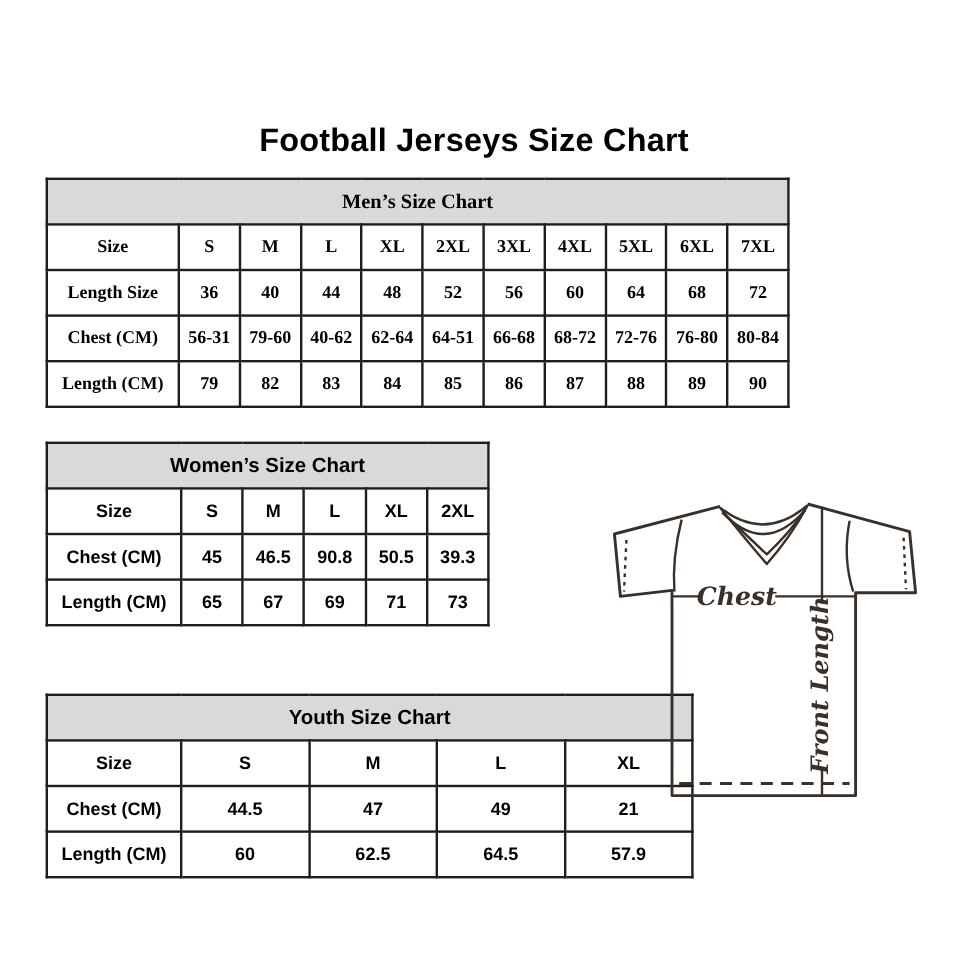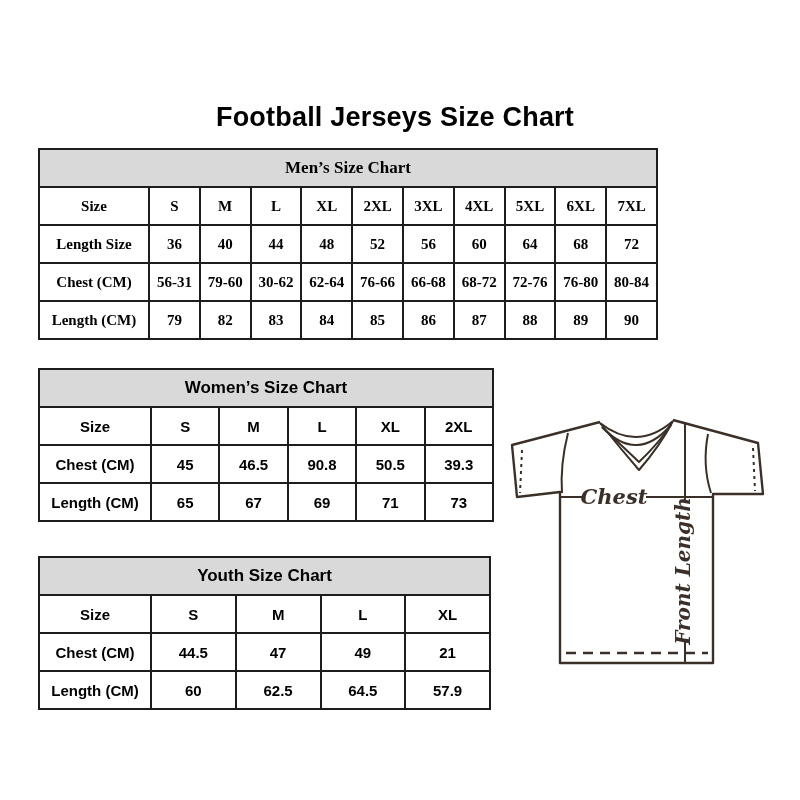--- a/index.html
+++ b/index.html
@@ -39,22 +39,22 @@
     font-size: 15px;
     overflow: hidden;
     white-space: nowrap;
   }
   table.size-table tr { height: 38px; }
   table.size-table tr.title-row th {
     background: #d9d9d9;
     font-size: 17px;
   }
   #men-table   { left: 38px; top: 148px; width: 620px; font-family: Liberation Serif, serif; }
-  #women-table { left: 38px; top: 368px; width: 456px; }
-  #youth-table { left: 38px; top: 556px; width: 453px; }
+  #women-table { left: 38px; top: 368px; width: 370px; }
+  #youth-table { left: 38px; top: 578px; width: 540px; }
   #men-table   col.label-col { width: 110px; }
   #women-table col.label-col { width: 112px; }
   #youth-table col.label-col { width: 112px; }
 
   .jersey-diagram {
     position: absolute;
     left: 500px; top: 400px;
     width: 280px; height: 280px;
   }
   .jersey-diagram path, .jersey-diagram line {
@@ -124,23 +124,23 @@
           <td>56</td>
           <td>60</td>
           <td>64</td>
           <td>68</td>
           <td>72</td>
         </tr>
         <tr>
           <th class="row-label">Chest (CM)</th>
           <td>56-31</td>
           <td>79-60</td>
-          <td>30-62</td>
+          <td>40-62</td>
           <td>62-64</td>
-          <td>76-66</td>
+          <td>64-51</td>
           <td>66-68</td>
           <td>68-72</td>
           <td>72-76</td>
           <td>76-80</td>
           <td>80-84</td>
         </tr>
         <tr>
           <th class="row-label">Length (CM)</th>
           <td>79</td>
           <td>82</td>

